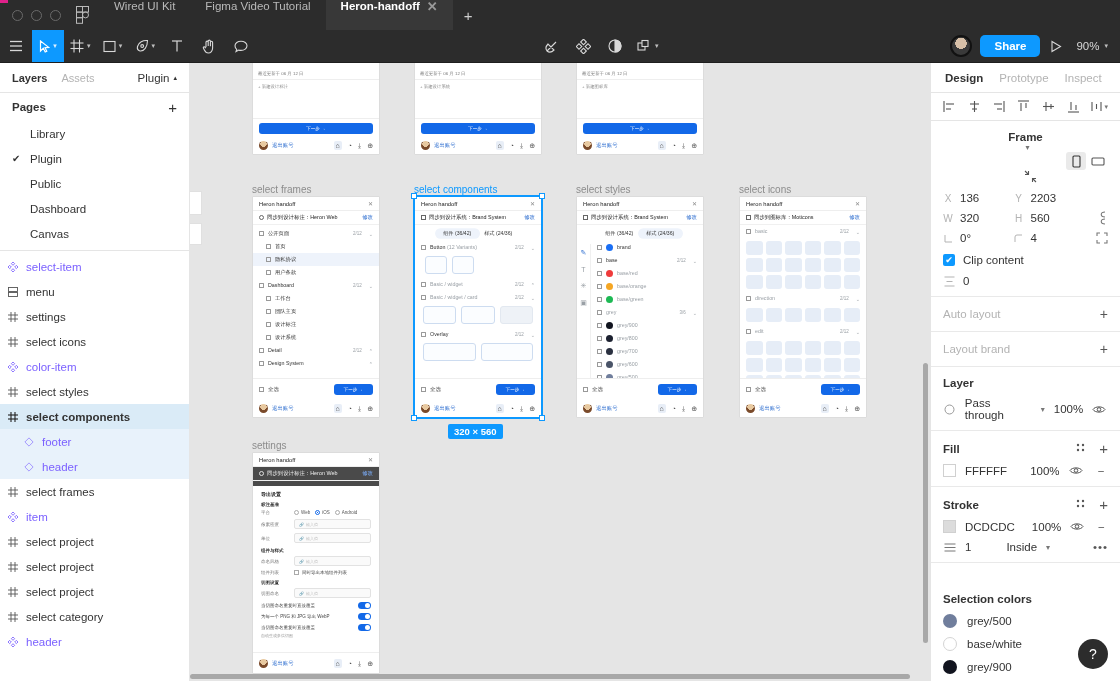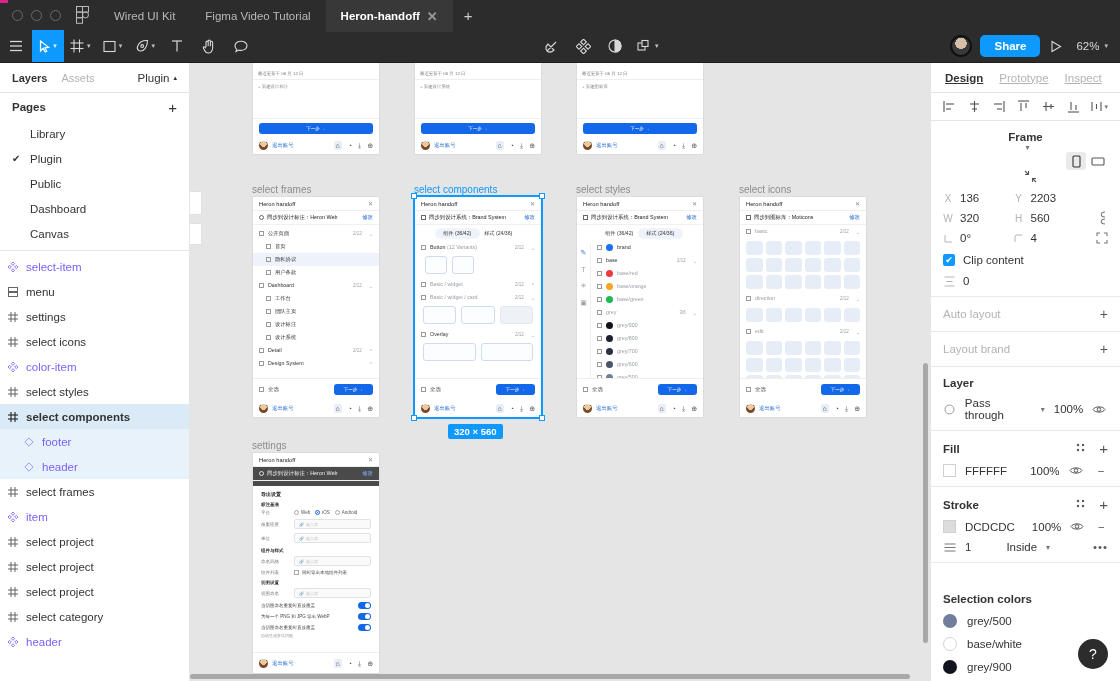--- a/index.html
+++ b/index.html
@@ -18,21 +18,21 @@
     height: 30px; background: #2c2c2c; display: flex; align-items: stretch;
     flex: none; position: relative;
   }
   .tabbar::before{
     content:""; position:absolute; left:0; top:0; width:8px; height:3px; background:#e0218a;
   }
   .win-dots { display: flex; align-items: center; gap: 8px; padding: 0 13px 0 12px; }
   .win-dot { width: 11px; height: 11px; border-radius: 50%; border: 1px solid #6a6a6a; }
   .figma-logo { display:flex; align-items:center; padding: 0 10px 0 2px; }
   .tab {
-    display: flex; align-items: center; gap: 7px; padding: 16px 15px;
+    display: flex; align-items: flex-start; gap: 7px; padding: 0 15px;
     color: #b9b9b9; font-size: 11.5px; white-space: nowrap; cursor: default;
   }
   .tab.active { background: #383838; color: #ffffff; font-weight: bold; }
   .tab .close { color: #9a9a9a; font-size: 13px; line-height: 1; }
   .tab-add { display:flex; align-items:center; padding: 0 11px; color:#cfcfcf; font-size:15px; }
 
   
   .toolbar {
     height: 33px; background: #2c2c2c; display: flex; align-items: stretch;
     flex: none; border-bottom: 1px solid #1e1e1e;
@@ -184,21 +184,21 @@
   
   .vsb { position:absolute; right:2px; top:300px; width:5px; height:280px; background:#a8a8a8; border-radius:3px;}
   .hsb { position:absolute; left:196px; bottom:2px; height:5px; width:720px; background:#a8a8a8; border-radius:3px;}
 
   
   .right {
     width: 190px; background: #fff; border-left: 1px solid #e5e5e5;
     display:flex; flex-direction: column; flex:none; position: relative; z-index:5;
   }
   .r-tabs { height: 30px; display:flex; align-items:center; gap:16px; padding: 0 14px; border-bottom:1px solid #e5e5e5; flex:none;}
-  .rt-i { font-size: 11.5px; color:#b3b3b3;text-decoration:underline;}
+  .rt-i { font-size: 11.5px; color:#b3b3b3;}
   .rt-i.active { color:#333; font-weight:bold;}
   .r-align { height: 28px; display:flex; align-items:center; justify-content:space-between; padding: 0 12px; border-bottom:1px solid #e5e5e5; flex:none; color:#555;}
   .r-sec { padding: 10px 12px 9px; border-bottom:1px solid #e9e9e9; }
   .r-sec-title { font-size:11.5px; font-weight:bold; color:#333;margin-top:20px; }
   .r-hdr { display:flex; align-items:center; margin-bottom: 8px; }
   .r-hdr .ttl { font-size:11.5px; font-weight:bold; color:#333;}
   .r-hdr .acts { margin-left:auto; display:flex; align-items:center; gap:12px; color:#555;}
   .frame-line { display:flex; align-items:center; margin-bottom: 9px; flex-direction: column; }
   .frame-line .fl-name { font-size:11.5px; font-weight:bold; color:#333; }
   .frame-line .chev { font-size:8px; color:#777; margin-left:4px;}
@@ -351,21 +351,21 @@
     <div style="flex:1"></div>
 
     <div class="avatar-tb"></div>
     <button class="share-btn">Share</button>
     <div class="play-btn">
       <svg width="12" height="13" viewBox="0 0 12 13" fill="none" stroke="#d8d8d8" stroke-width="1.1">
         <path d="M2 1.5 L10.5 6.5 L2 11.5 Z"></path>
       </svg>
     </div>
     <div class="zoom-lbl">
-      <span>62%</span>
+      <span>90%</span>
       <span class="tb-chev">▾</span>
     </div>
   </div>
 
   <div class="body">
 
     <div class="left">
       <div class="left-tabs">
         <span class="lt active">Layers</span>
         <span class="lt">Assets</span>

